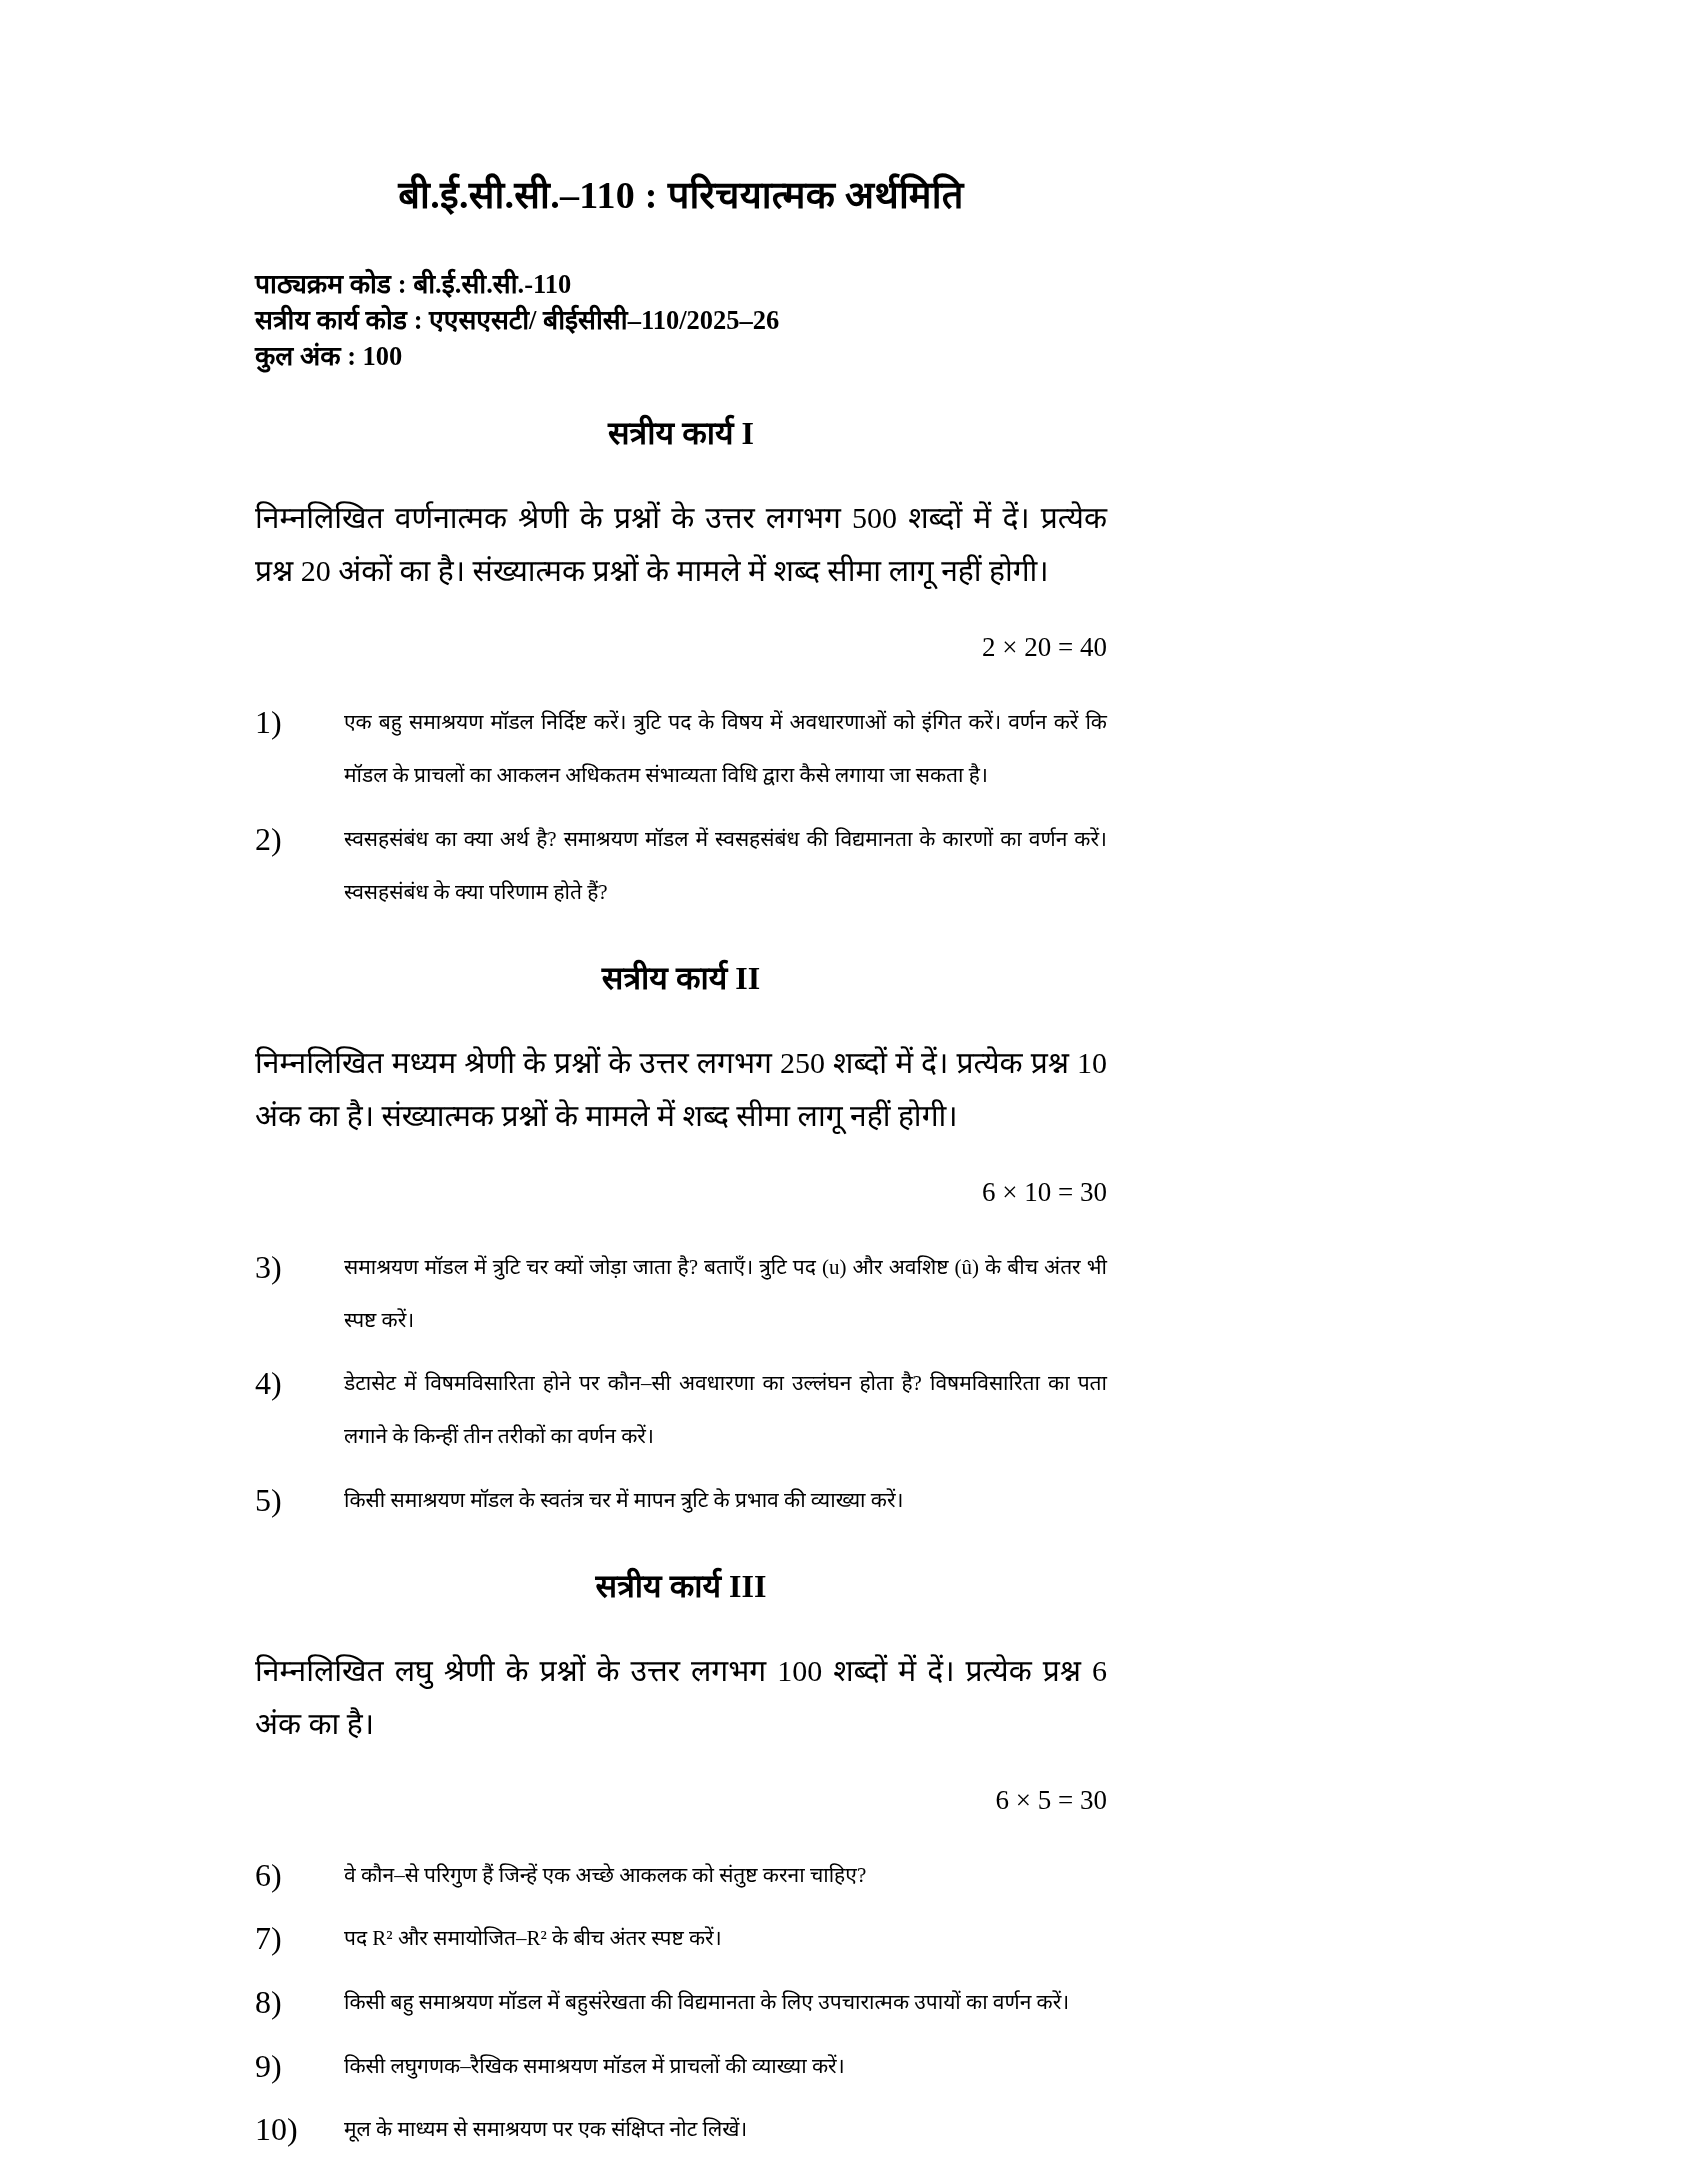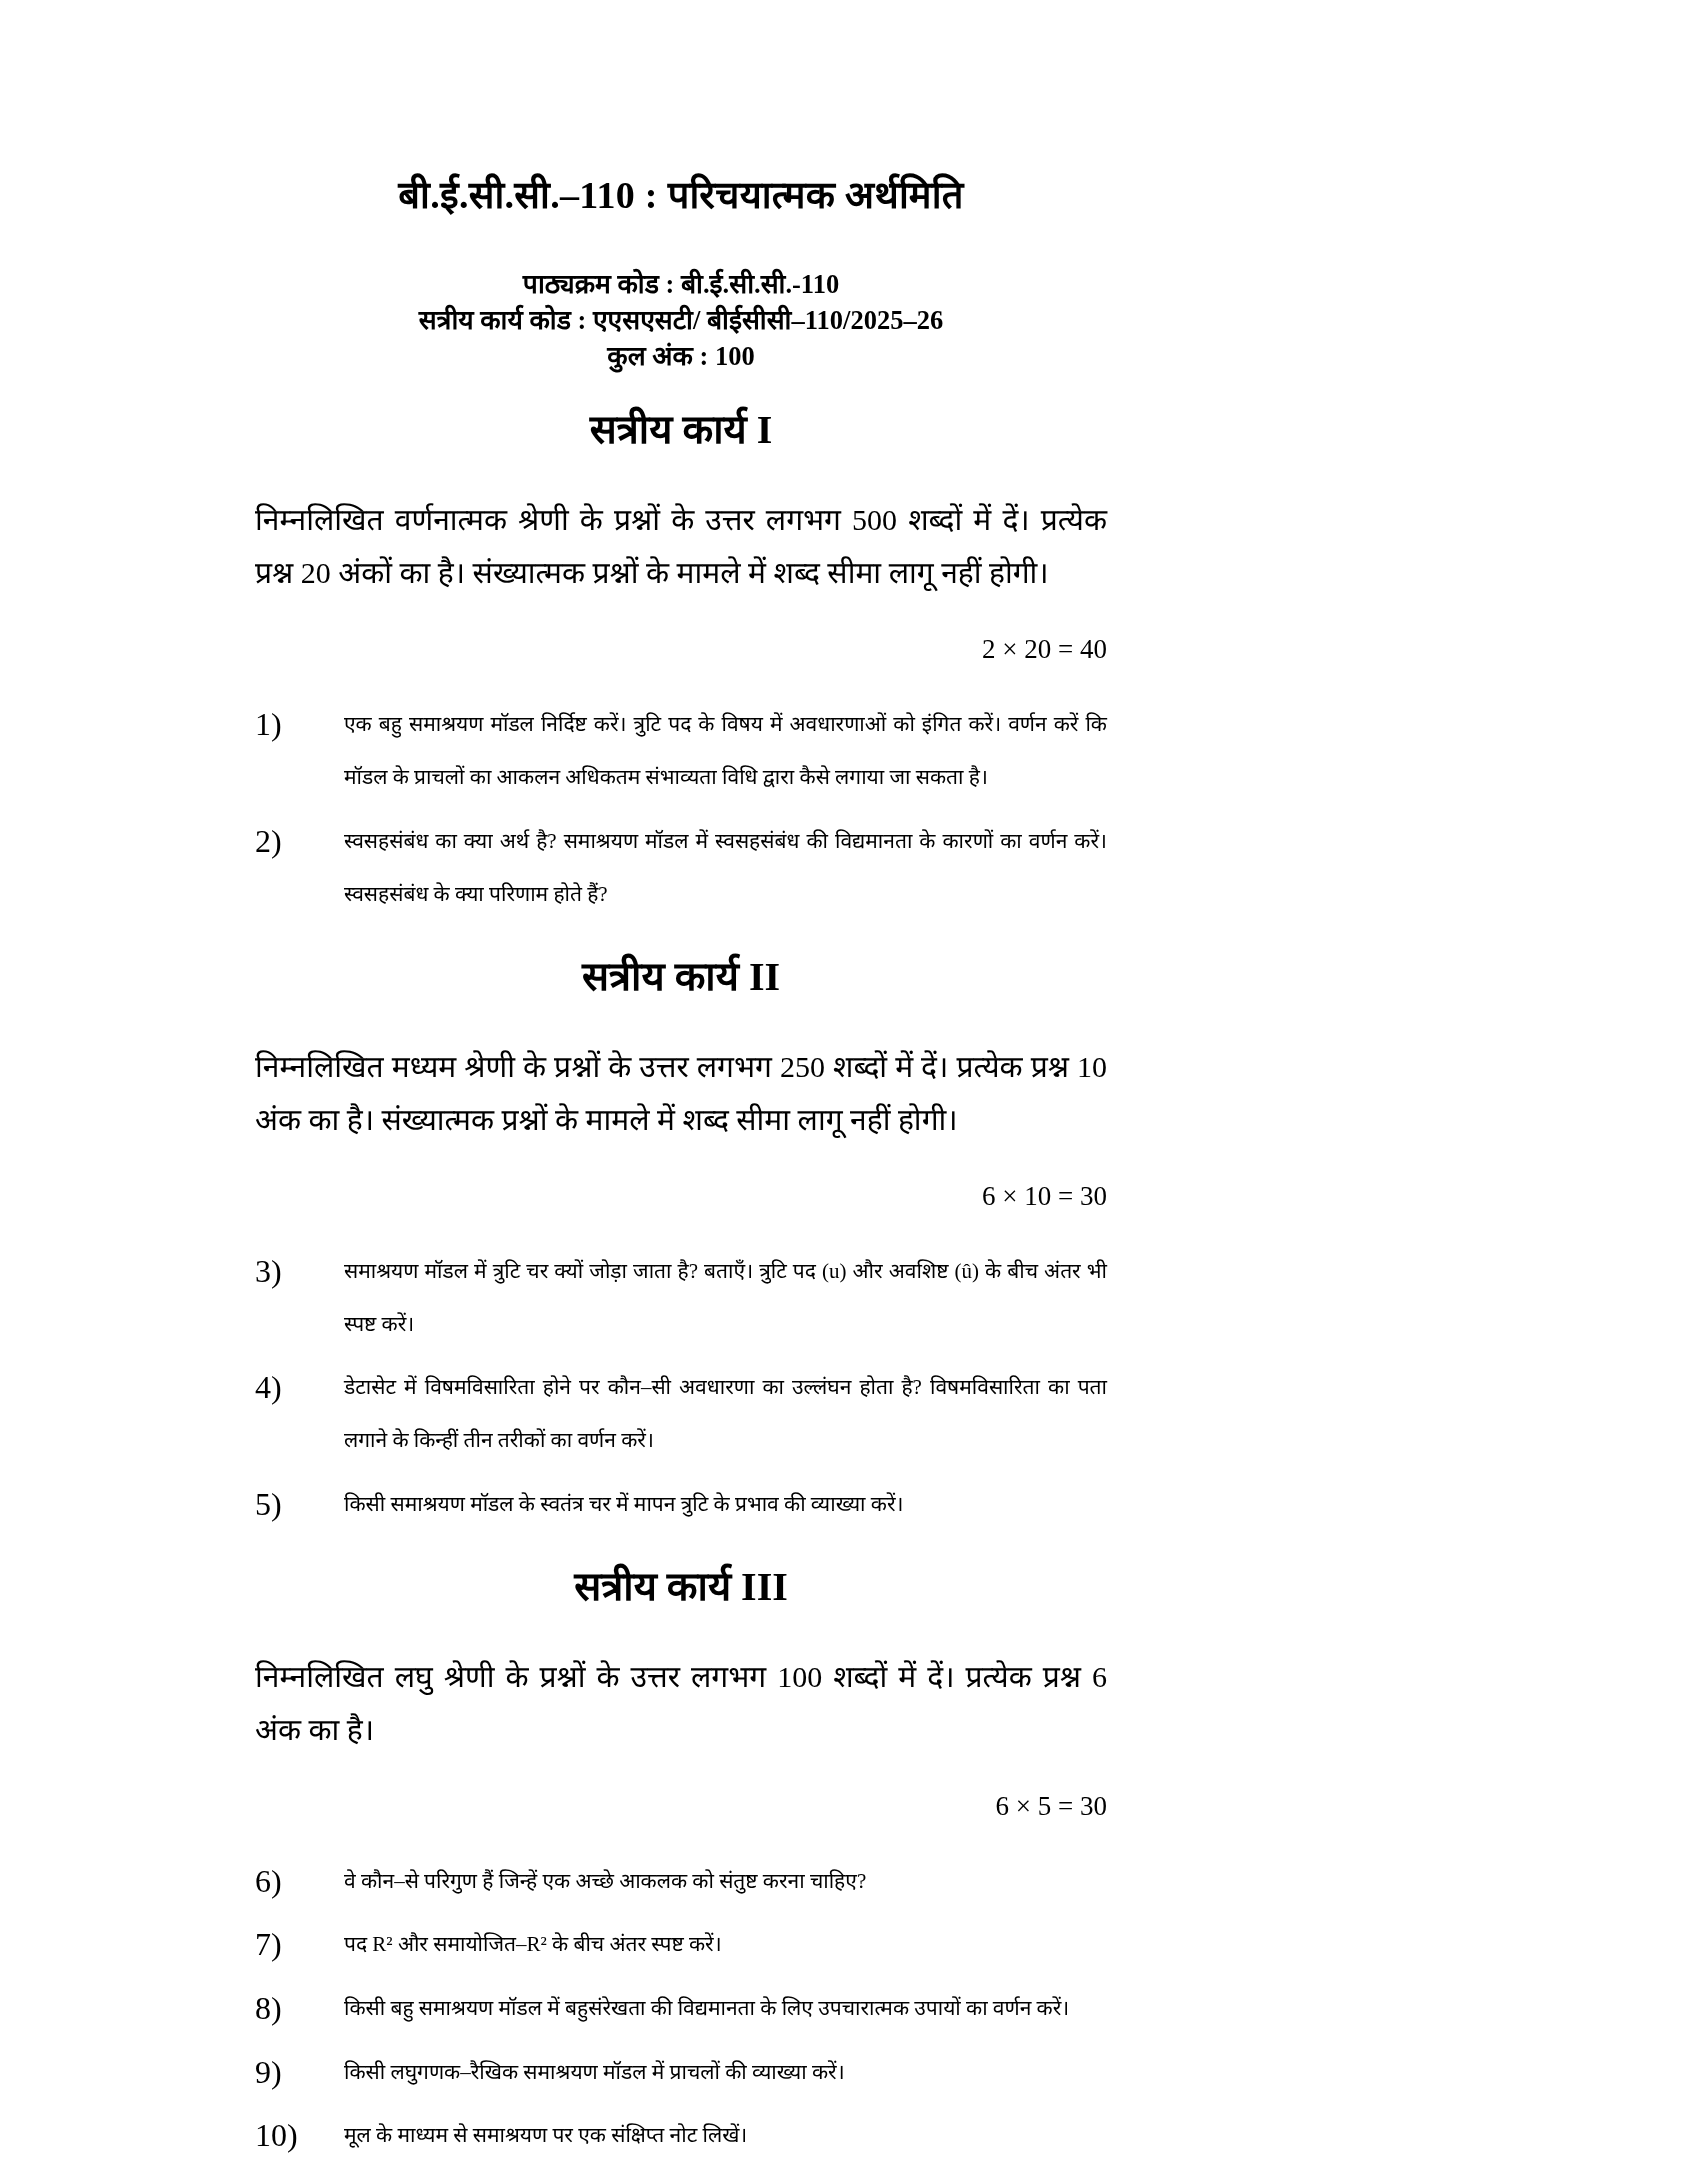--- a/index.html
+++ b/index.html
@@ -30,32 +30,32 @@
   .doc-title {
     text-align: center;
     font-size: 38px;
     font-weight: bold;
     line-height: 45px;
     margin-bottom: 48px;
     letter-spacing: 0.3px;
   }
 
   .meta-block {
-    text-align: center;
+    text-align: left;
     font-weight: bold;
     font-size: 26.5px;
     line-height: 36px;
   }
 
   
   .section-heading {
     text-align: center;
-    font-size: 40px;
+    font-size: 32px;
     font-weight: bold;
-    margin-top: 26px;
+    margin-top: 36px;
     margin-bottom: 38px;
   }
 
   .section-intro {
     text-align: justify;
     font-size: 30px;
     line-height: 53px;
     font-family: Liberation Serif, serif;
   }
 

